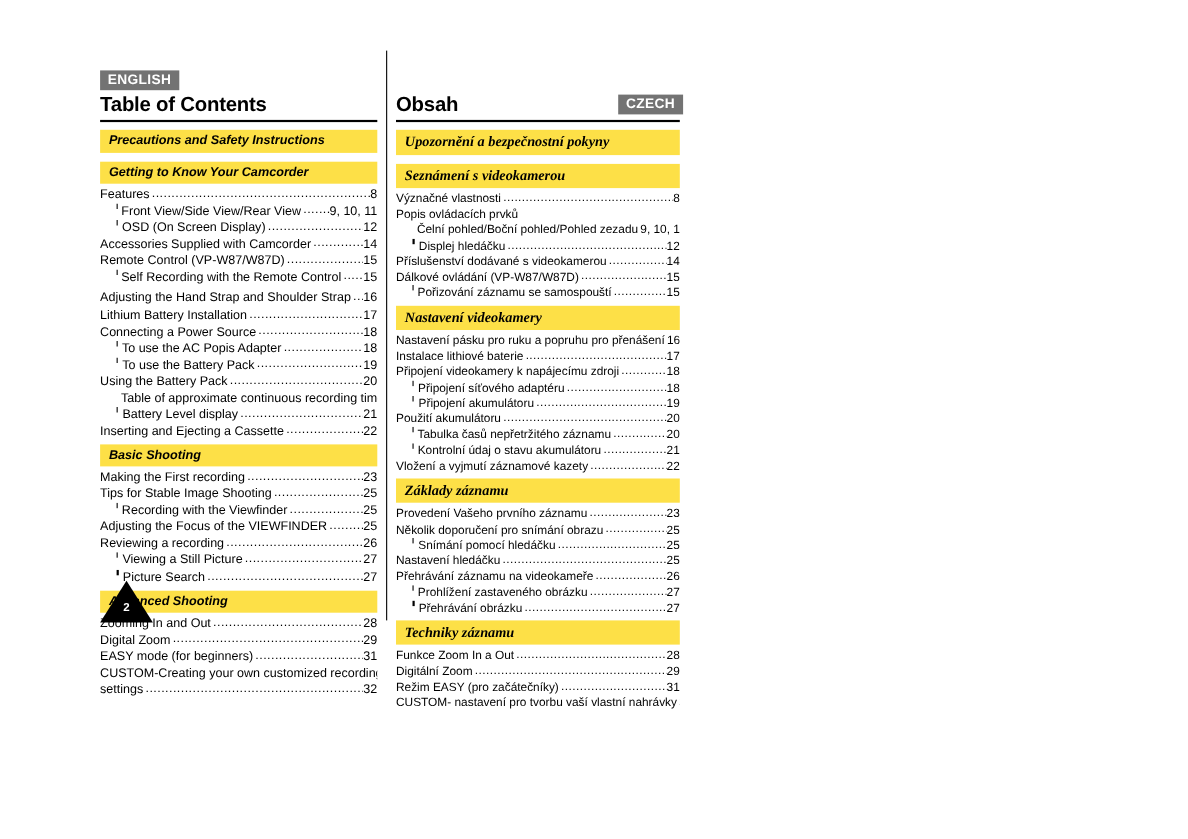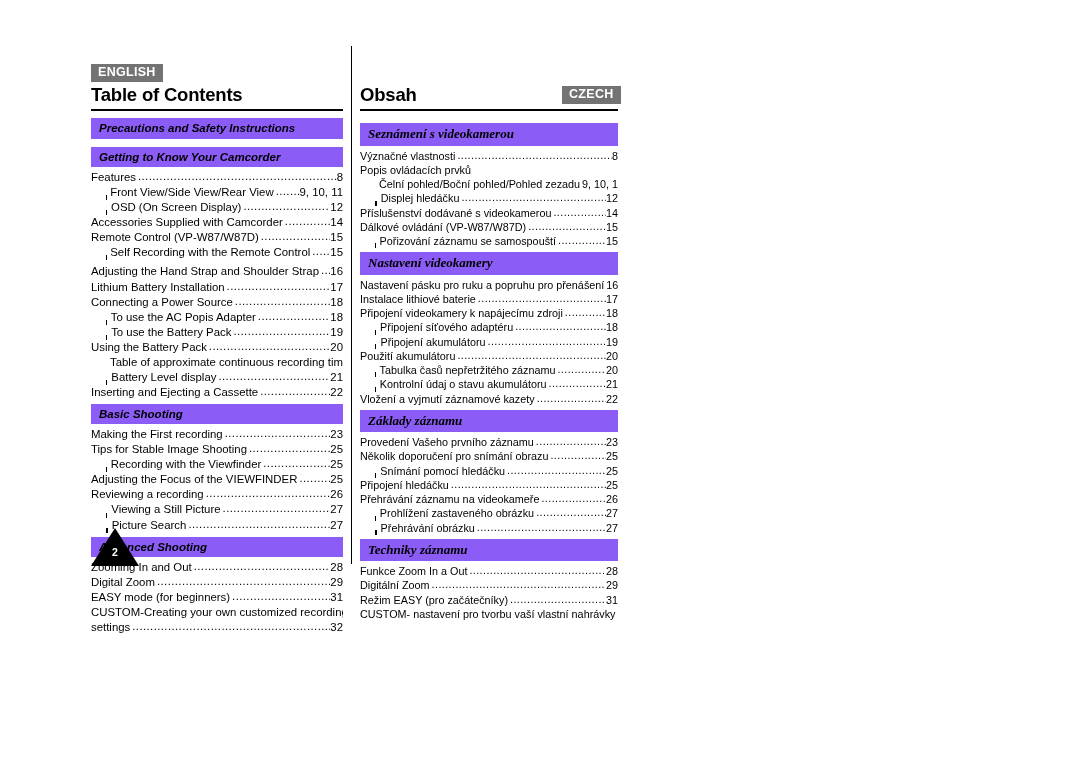--- a/index.html
+++ b/index.html
@@ -56,21 +56,21 @@
   .title-rule {
     border: 0;
     border-top: 2.5px solid #000;
     margin: 0 0 7px 0;
     padding: 0;
     height: 0;
   }
 
   
   .section-bar {
-    background: #8b5cf6;
+    background: #fde047;
     font-style: italic;
     font-weight: bold;
     font-size: 11.5px;
     padding: 3px 0 3px 8px;
     margin: 0 0 3px 0;
     line-height: 1.25;
     white-space: nowrap;
     overflow: hidden;
   }
   .section-bar.serif {
@@ -82,21 +82,21 @@
   .section-gap { height: 5px; }
 
   
   .entries {
     margin: 0 0 4px 0;
     padding: 0;
     list-style: none;
   }
   .entry {
     display: flex;
-    align-items: flex-end;
+    align-items: flex-start;
     font-size: 11.4px;
     line-height: 1.32;
     white-space: nowrap;
     overflow: hidden;
   }
   .entry .etext {
     flex: 0 0 auto;
     padding-right: 2px;
   }
   .entry .leader {
@@ -336,20 +336,21 @@
             <span class="pno">32</span>
           </div>
         </div>
       </div>
   </div>
 
   <div class="col" id="col-right">
     <div class="col-title">Obsah</div>
     <hr class="title-rule">
     <div class="sections">
+        <div class="section-bar serif">Upozornění a bezpečnostní pokyny</div>
         <div class="section-gap"></div>
         <div class="section-bar serif">Seznámení s videokamerou</div>
         <div class="entries">
           <div class="entry cz">
             <span class="etext">Význačné vlastnosti</span>
             <span class="leader">........................................................................................................................</span>
             <span class="pno">8</span>
           </div>
           <div class="entry noleader cz">
             <span class="etext">Popis ovládacích prvků</span>
@@ -449,21 +450,21 @@
             <span class="leader">........................................................................................................................</span>
             <span class="pno">25</span>
           </div>
           <div class="entry sub cz">
             <span class="bullet"></span>
             <span class="etext">Snímání pomocí hledáčku</span>
             <span class="leader">........................................................................................................................</span>
             <span class="pno">25</span>
           </div>
           <div class="entry cz">
-            <span class="etext">Připojení hledáčku</span>
+            <span class="etext">Nastavení hledáčku</span>
             <span class="leader">........................................................................................................................</span>
             <span class="pno">25</span>
           </div>
           <div class="entry cz">
             <span class="etext">Přehrávání záznamu na videokameře</span>
             <span class="leader">........................................................................................................................</span>
             <span class="pno">26</span>
           </div>
           <div class="entry sub cz">
             <span class="bullet"></span>

